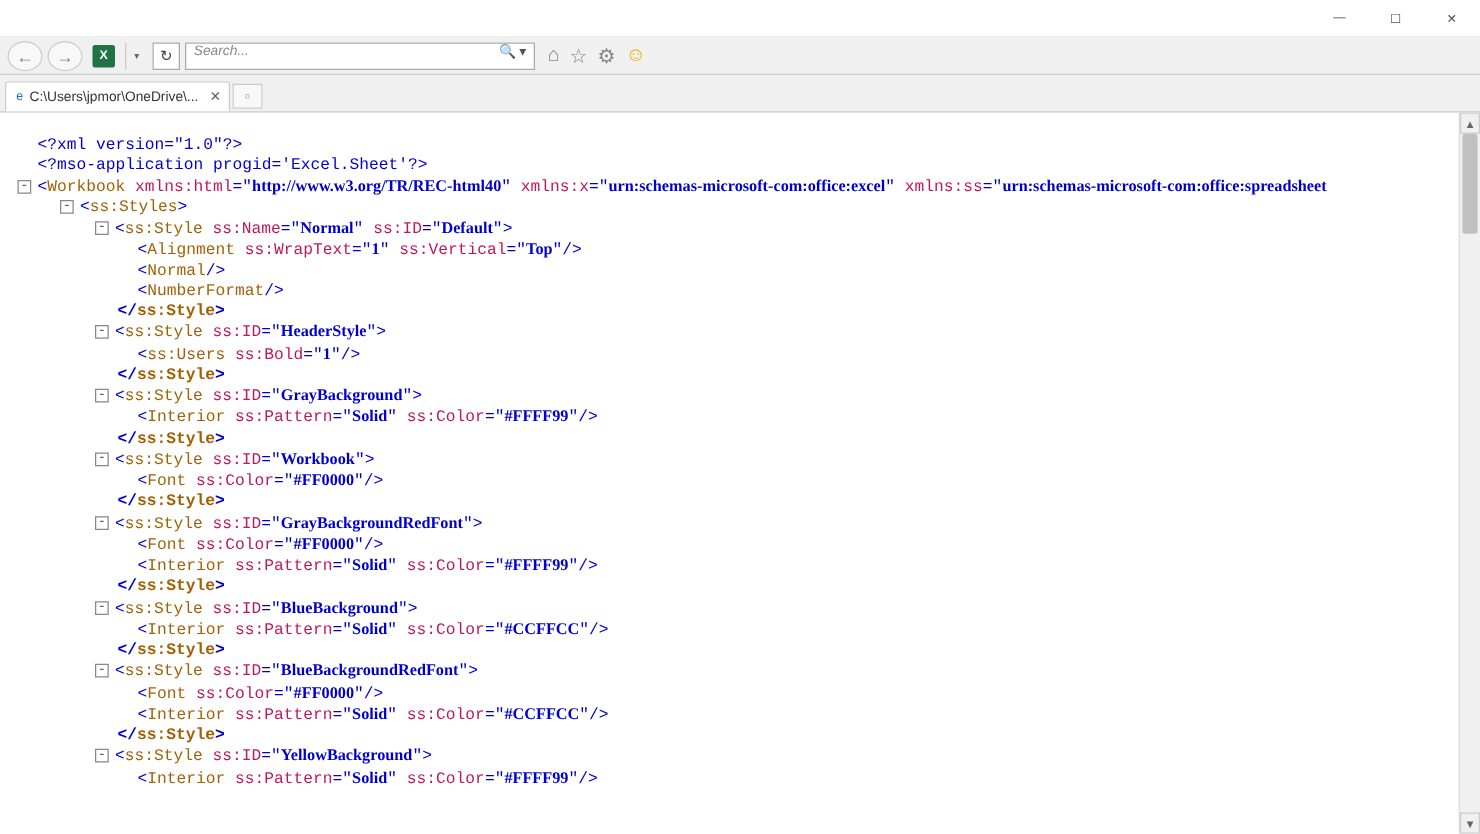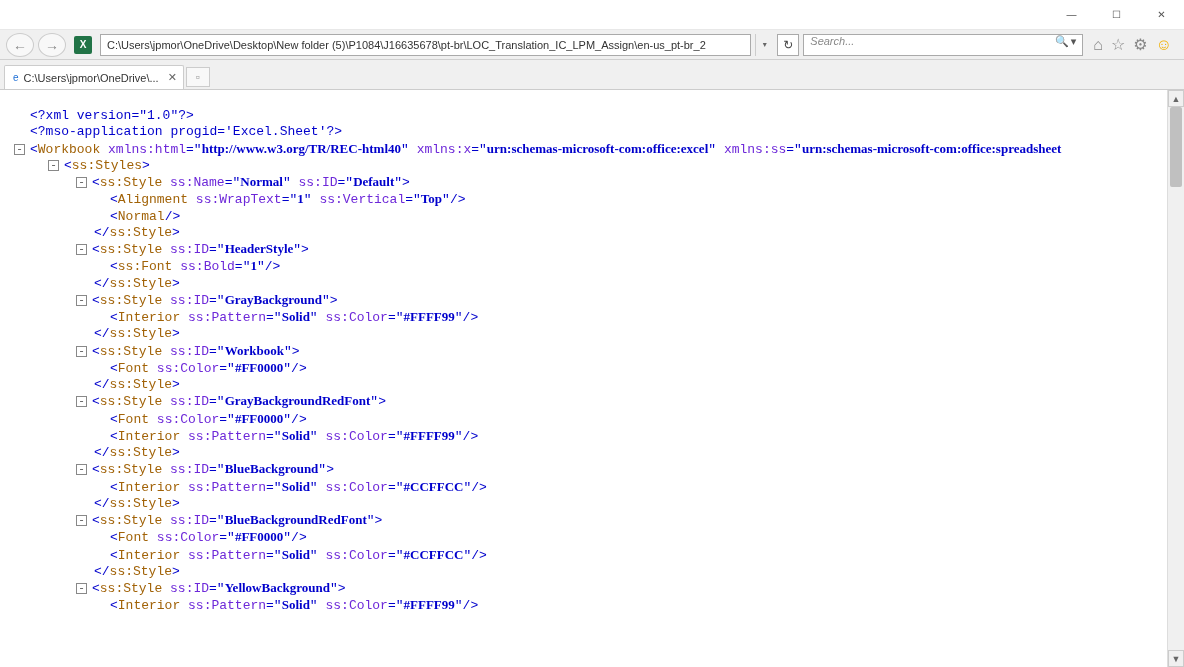--- a/index.html
+++ b/index.html
@@ -24,45 +24,42 @@
 .content-wrap { display: flex; height: calc(100vh - 90px); }
 .content { flex: 1; overflow: auto; padding: 18px 14px; font-family: "Courier New", monospace; font-size: 13px; line-height: 1.25; white-space: nowrap; }
 .scrollbar { width: 17px; background: #f0f0f0; border-left: 1px solid #ddd; display: flex; flex-direction: column; }
 .scroll-arrow { height: 17px; display: flex; align-items: center; justify-content: center; color: #666; font-size: 9px; background: #f0f0f0; border: 1px solid #ccc; }
 .scroll-track { flex: 1; position: relative; }
 .scroll-thumb { position: absolute; top: 0; left: 2px; right: 2px; height: 80px; background: #c0c0c0; border-radius: 2px; }
 .ln { display: block; }
 .i1 { padding-left: 16px; }
 .i2 { padding-left: 34px; }
 .i3 { padding-left: 62px; }
-.i4 { padding-left: 80px; }
+.i4 { padding-left: 80px; font-weight: bold; }
 .i5 { padding-left: 96px; }
 .tg { color: #a16207; }
-.at { color: #6d28d9; }
+.at { color: #be185d; }
 .av { color: #0000cc; font-weight: bold; font-family: Liberation Serif, serif; }
 .br { color: #0000cc; }
 .pi { color: #0000cc; }
 .minus { display: inline-block; width: 11px; height: 11px; border: 1px solid #888; text-align: center; line-height: 9px; font-size: 11px; color: #555; margin-right: 5px; vertical-align: middle; cursor: pointer; }
 </style>
 </head>
 <body>
 
 <div class="titlebar">
   <div class="btn">—</div>
   <div class="btn">☐</div>
   <div class="btn">✕</div>
 </div>
 
 <div class="toolbar">
   <div class="navbtn">←</div>
   <div class="navbtn">→</div>
   <div class="excel-icon">X</div>
-  <div class="addressbar">
-    <span>C:\Users\jpmor\OneDrive\Desktop\New folder (5)\P1084\J16635678\pt-br\LOC_Translation_IC_LPM_Assign\en-us_pt-br_2</span>
-  </div>
   <div class="addr-dropdown">▾</div>
   <div class="refresh-btn">↻</div>
   <div class="searchbox">
     <span class="searchbox-text">Search...</span>
     <span class="search-icons">
       <span>🔍</span>
       <span>▾</span>
     </span>
   </div>
   <div class="right-icons">
@@ -84,23 +81,24 @@
 
 <div class="content-wrap">
   <div class="content" id="xml-content">
       <span class="ln i1"><span class="pi">&lt;?xml version="1.0"?&gt;</span></span>
       <span class="ln i1"><span class="pi">&lt;?mso-application progid='Excel.Sheet'?&gt;</span></span>
       <span class="ln"><span class="minus">-</span><span class="br">&lt;</span><span class="tg">Workbook</span> <span class="at">xmlns:html</span><span class="br">="</span><span class="av">http://www.w3.org/TR/REC-html40</span><span class="br">"</span> <span class="at">xmlns:x</span><span class="br">="</span><span class="av">urn:schemas-microsoft-com:office:excel</span><span class="br">"</span> <span class="at">xmlns:ss</span><span class="br">="</span><span class="av">urn:schemas-microsoft-com:office:spreadsheet</span> </span>
       <span class="ln i2"><span class="minus">-</span><span class="br">&lt;</span><span class="tg">ss:Styles</span><span class="br">&gt;</span></span>
       <span class="ln i3"><span class="minus">-</span><span class="br">&lt;</span><span class="tg">ss:Style</span> <span class="at">ss:Name</span><span class="br">="</span><span class="av">Normal</span><span class="br">"</span> <span class="at">ss:ID</span><span class="br">="</span><span class="av">Default</span><span class="br">"</span><span class="br">&gt;</span></span>
       <span class="ln i5"><span class="br">&lt;</span><span class="tg">Alignment</span> <span class="at">ss:WrapText</span><span class="br">="</span><span class="av">1</span><span class="br">"</span> <span class="at">ss:Vertical</span><span class="br">="</span><span class="av">Top</span><span class="br">"</span><span class="br">/&gt;</span></span>
       <span class="ln i5"><span class="br">&lt;</span><span class="tg">Normal</span><span class="br">/&gt;</span></span>
+      <span class="ln i5"><span class="br">&lt;</span><span class="tg">NumberFormat</span><span class="br">/&gt;</span></span>
       <span class="ln i4"><span class="br">&lt;/</span><span class="tg">ss:Style</span><span class="br">&gt;</span></span>
       <span class="ln i3"><span class="minus">-</span><span class="br">&lt;</span><span class="tg">ss:Style</span> <span class="at">ss:ID</span><span class="br">="</span><span class="av">HeaderStyle</span><span class="br">"</span><span class="br">&gt;</span></span>
-      <span class="ln i5"><span class="br">&lt;</span><span class="tg">ss:Font</span> <span class="at">ss:Bold</span><span class="br">="</span><span class="av">1</span><span class="br">"</span><span class="br">/&gt;</span></span>
+      <span class="ln i5"><span class="br">&lt;</span><span class="tg">ss:Users</span> <span class="at">ss:Bold</span><span class="br">="</span><span class="av">1</span><span class="br">"</span><span class="br">/&gt;</span></span>
       <span class="ln i4"><span class="br">&lt;/</span><span class="tg">ss:Style</span><span class="br">&gt;</span></span>
       <span class="ln i3"><span class="minus">-</span><span class="br">&lt;</span><span class="tg">ss:Style</span> <span class="at">ss:ID</span><span class="br">="</span><span class="av">GrayBackground</span><span class="br">"</span><span class="br">&gt;</span></span>
       <span class="ln i5"><span class="br">&lt;</span><span class="tg">Interior</span> <span class="at">ss:Pattern</span><span class="br">="</span><span class="av">Solid</span><span class="br">"</span> <span class="at">ss:Color</span><span class="br">="</span><span class="av">#FFFF99</span><span class="br">"</span><span class="br">/&gt;</span></span>
       <span class="ln i4"><span class="br">&lt;/</span><span class="tg">ss:Style</span><span class="br">&gt;</span></span>
       <span class="ln i3"><span class="minus">-</span><span class="br">&lt;</span><span class="tg">ss:Style</span> <span class="at">ss:ID</span><span class="br">="</span><span class="av">Workbook</span><span class="br">"</span><span class="br">&gt;</span></span>
       <span class="ln i5"><span class="br">&lt;</span><span class="tg">Font</span> <span class="at">ss:Color</span><span class="br">="</span><span class="av">#FF0000</span><span class="br">"</span><span class="br">/&gt;</span></span>
       <span class="ln i4"><span class="br">&lt;/</span><span class="tg">ss:Style</span><span class="br">&gt;</span></span>
       <span class="ln i3"><span class="minus">-</span><span class="br">&lt;</span><span class="tg">ss:Style</span> <span class="at">ss:ID</span><span class="br">="</span><span class="av">GrayBackgroundRedFont</span><span class="br">"</span><span class="br">&gt;</span></span>
       <span class="ln i5"><span class="br">&lt;</span><span class="tg">Font</span> <span class="at">ss:Color</span><span class="br">="</span><span class="av">#FF0000</span><span class="br">"</span><span class="br">/&gt;</span></span>
       <span class="ln i5"><span class="br">&lt;</span><span class="tg">Interior</span> <span class="at">ss:Pattern</span><span class="br">="</span><span class="av">Solid</span><span class="br">"</span> <span class="at">ss:Color</span><span class="br">="</span><span class="av">#FFFF99</span><span class="br">"</span><span class="br">/&gt;</span></span>

